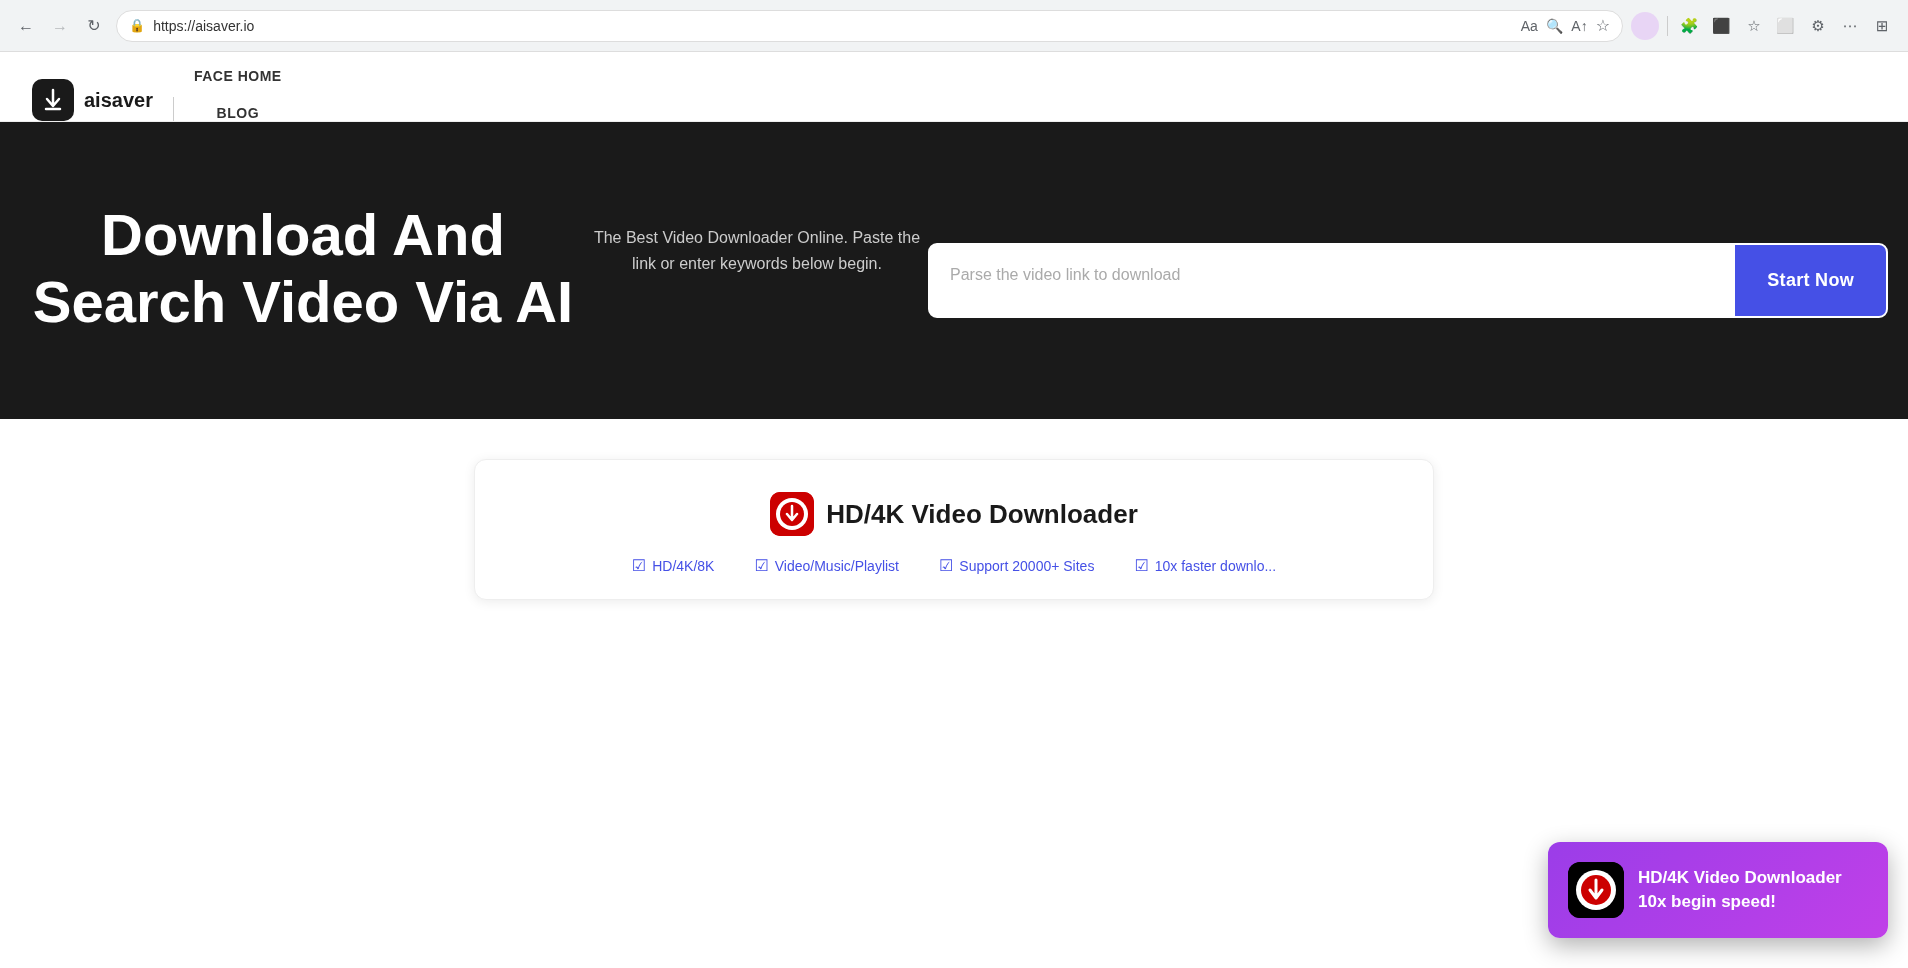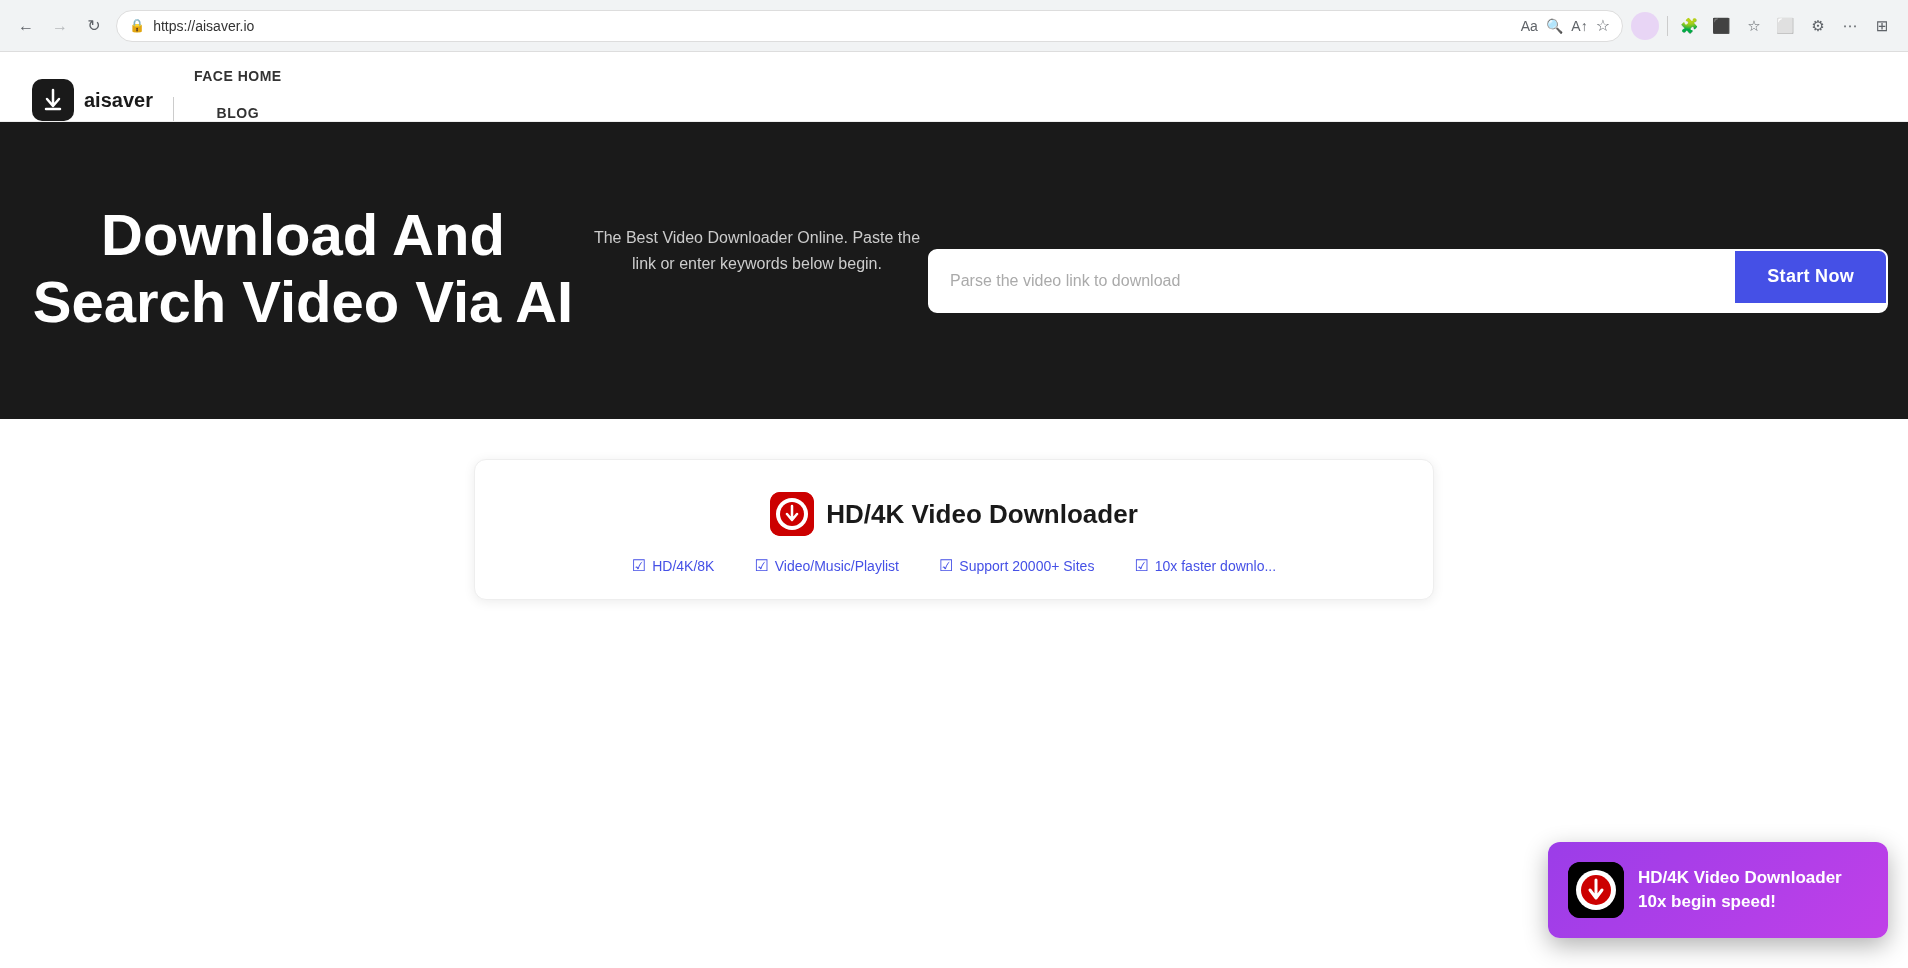--- a/index.html
+++ b/index.html
@@ -197,21 +197,21 @@
       height: 60px;
       border: none;
       outline: none;
       padding: 0 20px;
       font-size: 16px;
       color: #333;
       background: #fff;
     }
     .search-input::placeholder { color: #aaa; }
     .start-now-btn {
-      height: 52px;
+      height: 71px;
       padding: 0 32px;
       background: #4550e6;
       color: #fff;
       border: none;
       cursor: pointer;
       font-size: 18px;
       font-weight: 700;
       letter-spacing: 0.3px;
       white-space: nowrap;
     }

